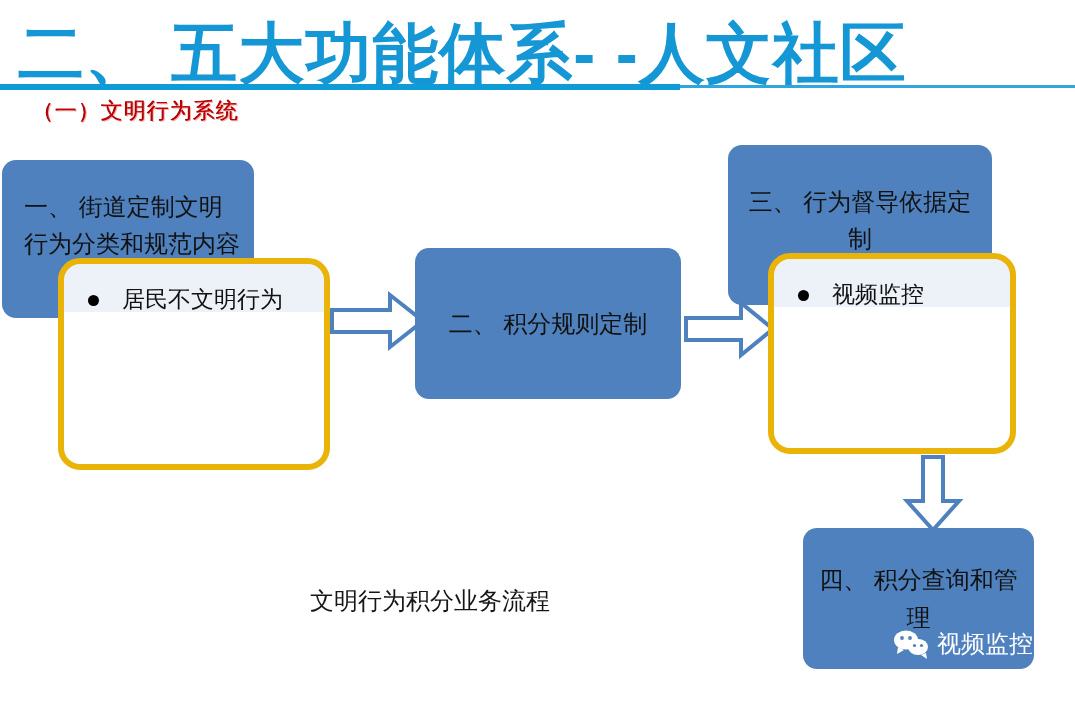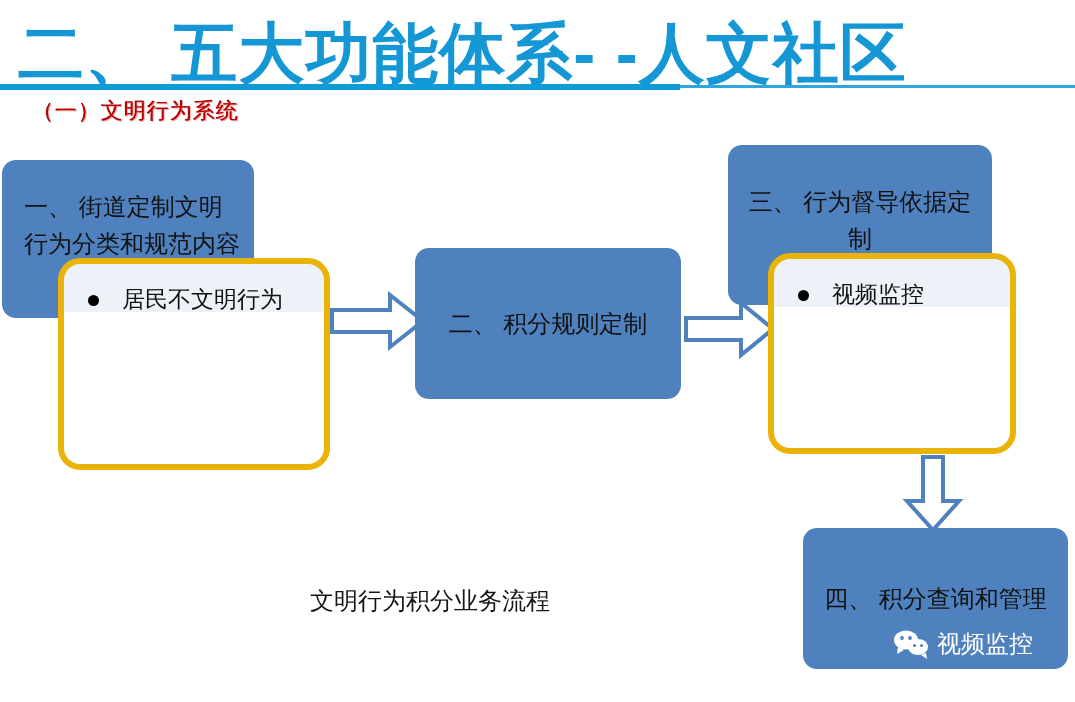--- a/index.html
+++ b/index.html
@@ -100,21 +100,21 @@
     left: 728px;
     top: 145px;
     width: 264px;
     height: 160px;
     padding: 38px 14px 0 14px;
   }
 
   #box4 {
     left: 803px;
     top: 528px;
-    width: 265px;
+    width: 231px;
     height: 141px;
     align-items: center;
     padding: 0 8px;
   }
 
   
   .callout {
     position: absolute;
     background: #ffffff;
     border: 6px solid #eab308;

